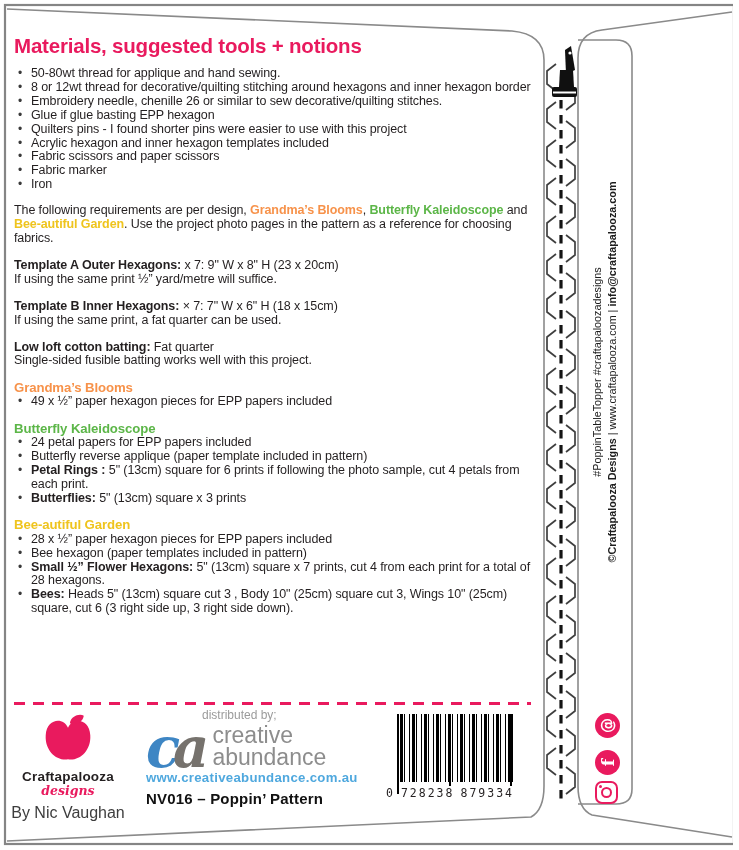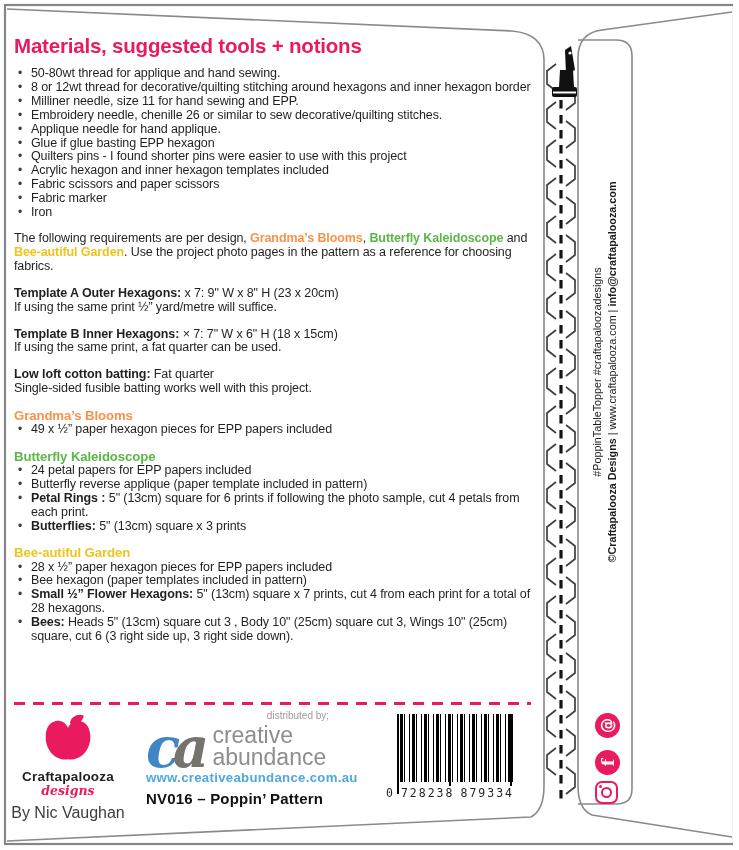--- a/index.html
+++ b/index.html
@@ -29,21 +29,21 @@
 
   
   .brand{position:absolute;left:4px;top:712px;width:128px;text-align:center;}
   .brand-name{font-size:13.5px;font-weight:bold;letter-spacing:0.2px;margin-top:1px;}
   .brand-script{font-family:"DejaVu Serif",serif;font-style:italic;font-weight:bold;
                 color:#E91A5E;font-size:12.5px;line-height:13px;text-align:center;}
   .byline{margin-top:7px;font-size:16px;color:#3d3d3d;}
 
   
   .dist{position:absolute;left:146px;top:709px;width:248px;}
-  .dist-label{color:#9b9b9b;font-size:10px;margin-left:56px;line-height:13px;text-align:center;}
+  .dist-label{color:#9b9b9b;font-size:12px;margin-left:56px;line-height:13px;}
   .dist-row{display:flex;align-items:flex-start;}
   .ca{font-family:"DejaVu Serif",serif;font-style:italic;font-weight:bold;
       font-size:56px;line-height:46px;letter-spacing:-7px;margin-top:2px;}
   .ca-c{color:#3E86C4;}
   .ca-a{color:#76726d;}
   .ca-name{margin-left:10px;margin-top:3px;font-size:23px;line-height:21.5px;color:#8D8D8D;}
   .website{color:#4FA8DE;font-weight:bold;font-size:13.2px;letter-spacing:0.3px;margin-top:0;}
   .sku{color:#111;font-weight:bold;font-size:15px;margin-top:5px;letter-spacing:0.2px;}
 
   
@@ -95,23 +95,21 @@
       <rect x="552" y="87" width="25" height="10" rx="2"></rect>
       <line x1="553" y1="92.5" x2="576" y2="92.5" stroke="#fff" stroke-width="2"></line>
     </g>
   </svg>
 
   <div class="content">
     <h1>Materials, suggested tools + notions</h1>
     <ul class="blist">
         <li>50-80wt thread for applique and hand sewing.</li>
         <li>8 or 12wt thread for decorative/quilting stitching around hexagons and inner hexagon border</li>
-        <li>Milliner needle, size 11 for hand sewing and EPP.</li>
         <li>Embroidery needle, chenille 26 or similar to sew decorative/quilting stitches.</li>
-        <li>Applique needle for hand applique.</li>
         <li>Glue if glue basting EPP hexagon</li>
         <li>Quilters pins - I found shorter pins were easier to use with this project</li>
         <li>Acrylic hexagon and inner hexagon templates included</li>
         <li>Fabric scissors and paper scissors</li>
         <li>Fabric marker</li>
         <li>Iron</li>
       </ul>
     <p class="para"><span>The following requirements are per design, </span><span class="b orange">Grandma’s Blooms</span><span>, </span><span class="b green">Butterfly Kaleidoscope</span><span> and </span><span class="b yellow">Bee-autiful Garden</span><span>. Use the project photo pages in the pattern as a reference for choosing fabrics.</span></p>
     <div class="block">
         <div><span class="b">Template A Outer  Hexagons:</span><span> x 7:  9" W x 8" H  (23 x 20cm)</span></div>

